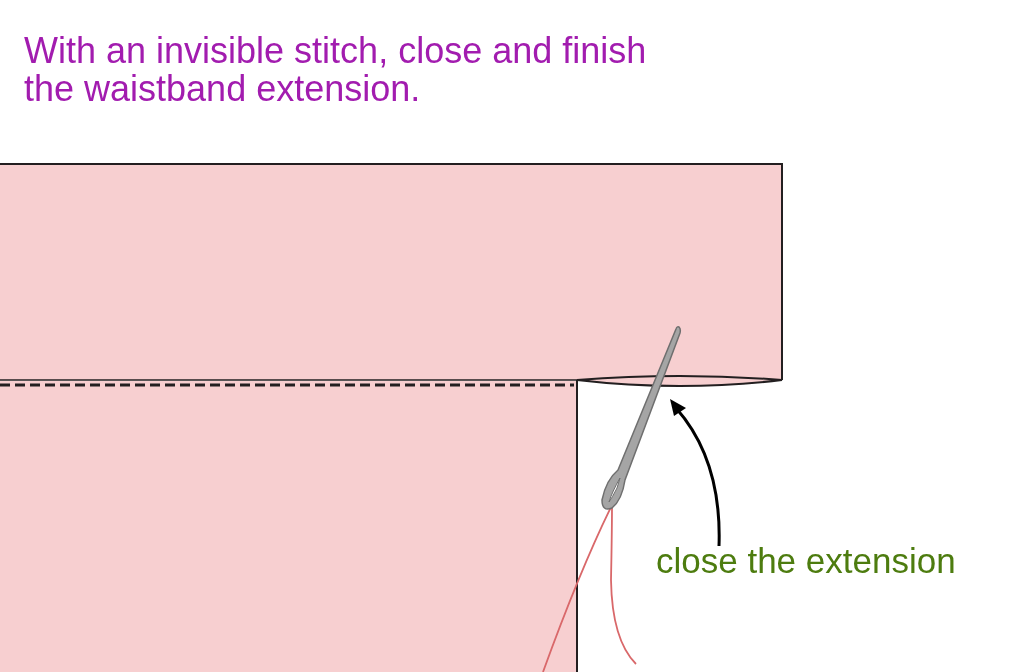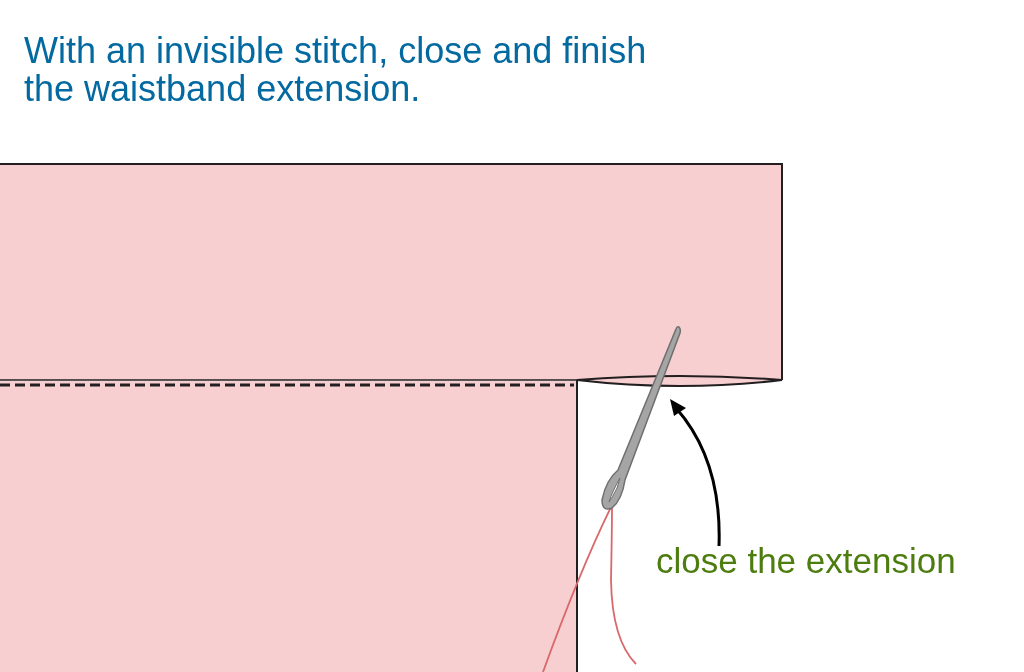--- a/index.html
+++ b/index.html
@@ -1,19 +1,19 @@
 <!DOCTYPE html>
 <html><head>
 <meta charset="utf-8">
 <style>
   html, body { margin: 0; padding: 0; background: #ffffff; }
   body { width: 1024px; height: 672px; position: relative; overflow: hidden;
          font-family: "Liberation Sans", sans-serif; }
   .instruction { position: absolute; left: 24px; top: 32px; margin: 0;
-    font-size: 36px; line-height: 38px; color: #0369a1; font-weight: normal;
+    font-size: 36px; line-height: 38px; color: #a21caf; font-weight: normal;
     font-family: "Liberation Sans", sans-serif; }
   .instruction span { display: block; }
   .diagram { position: absolute; left: 0; top: 0; }
   .label { position: absolute; left: 656px; top: 541px; font-size: 35px;
     color: #4d7c0f; font-family: "Liberation Sans", sans-serif; white-space: nowrap; }
 </style>
 </head>
 <body>
 
 <h1 class="instruction">

